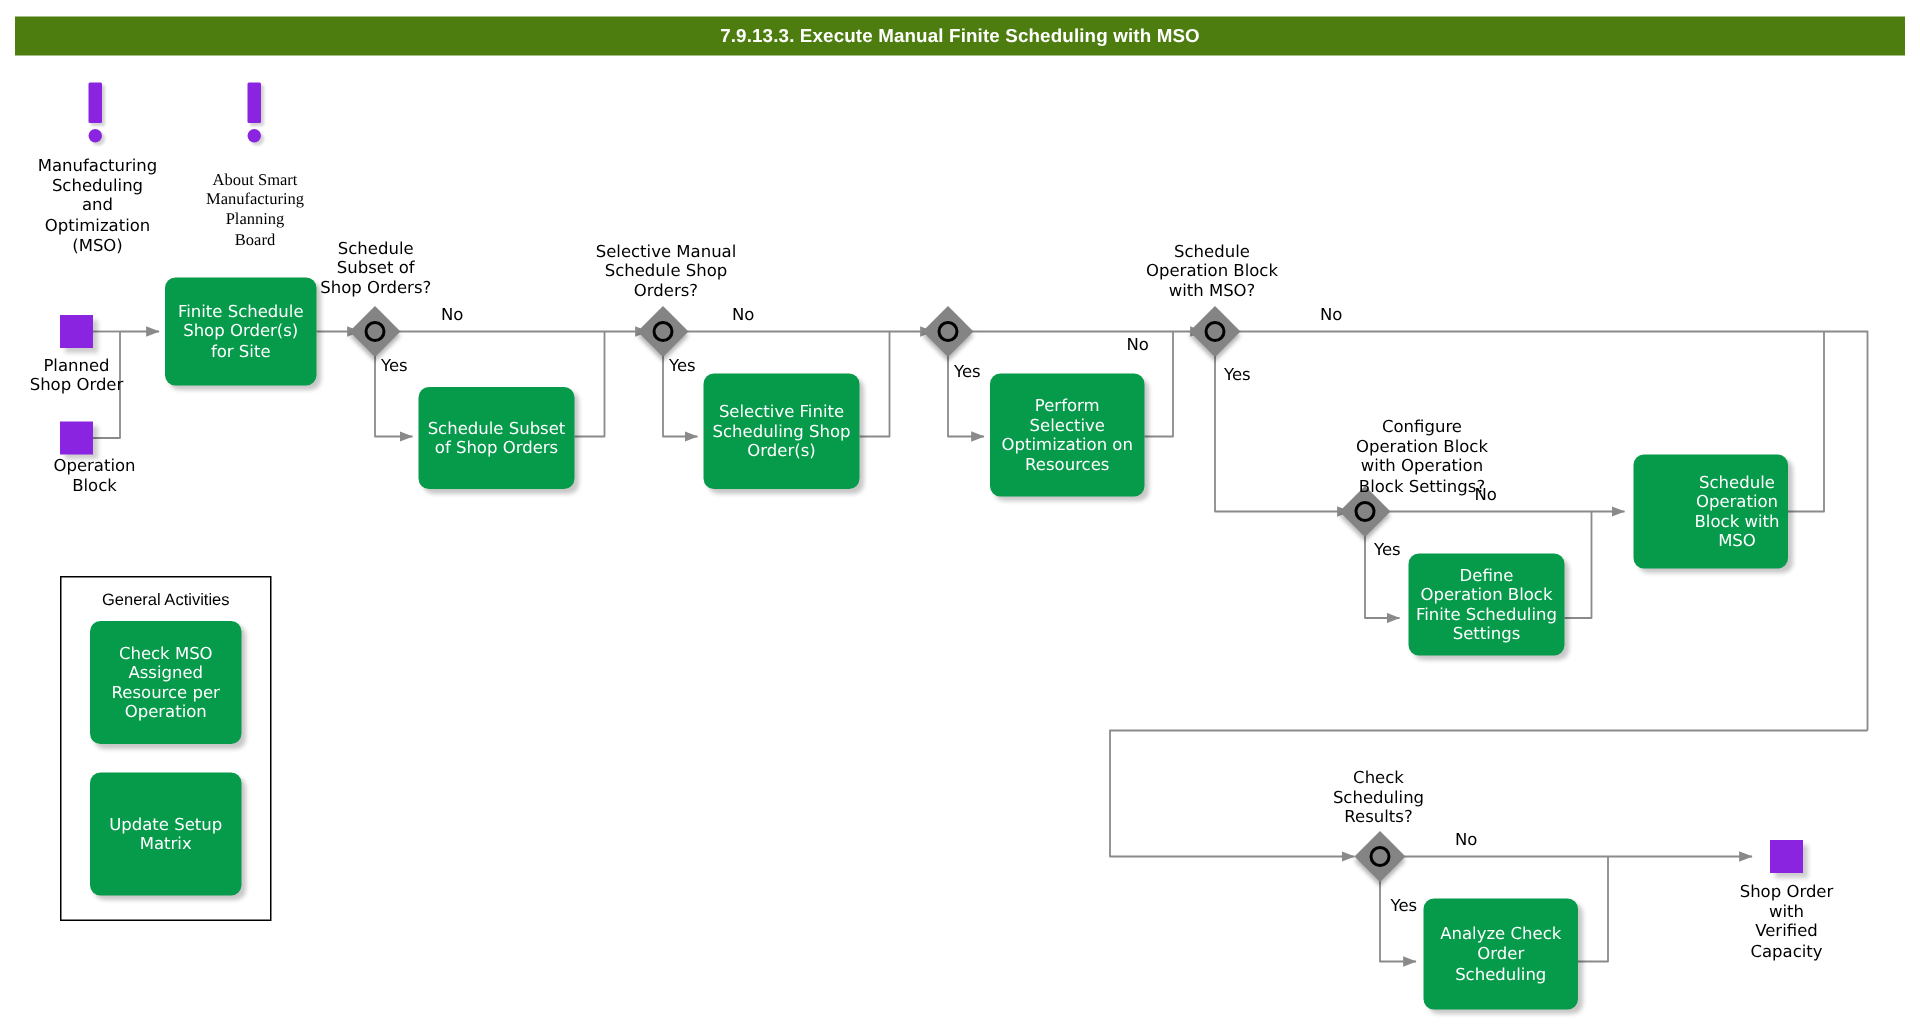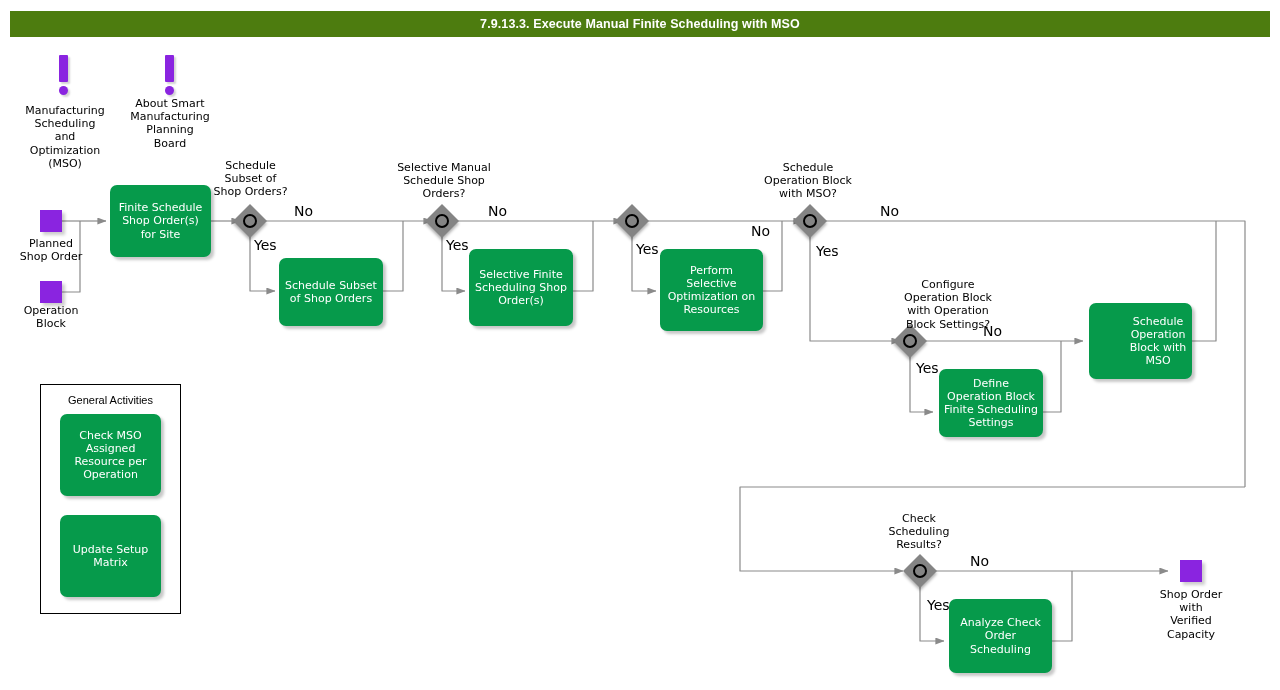--- a/index.html
+++ b/index.html
@@ -123,21 +123,21 @@
     font-family: "DejaVu Sans", sans-serif;
     font-size: 11px;
     line-height: 13.2px;
     color: #000000;
     text-align: center;
     white-space: pre-line;
   }
   .flowlbl {
     position: absolute;
     font-family: "DejaVu Sans", sans-serif;
-    font-size: 14px;
+    font-size: 11px;
     color: #000000;
     text-align: center;
     white-space: nowrap;
   }
 
   
   .groupbox {
     position: absolute;
     border: 1.5px solid #000000;
     background: #ffffff;
@@ -221,31 +221,31 @@
   <div class="lbl" style="left:10px; top:104px; width:110px;">Manufacturing
 Scheduling
 and
 Optimization
 (MSO)</div>
 
   <div class="noteicon" style="left:163px; top:55px;">
     <div class="bar"></div>
     <div class="dot"></div>
   </div>
-  <div class="lbl" style="left:115px; top:97px; width:110px;">About Smart
+  <div class="lbl" style="left:115px; top:114px; width:110px;font-family:Liberation Serif, serif;">About Smart
 Manufacturing
 Planning
 Board</div>
 
   <div class="dataobj" style="left:40px; top:210px;"></div>
   <div class="lbl" style="left:0px; top:237px; width:102px;">Planned
 Shop Order</div>
 
   <div class="dataobj" style="left:40px; top:281px;"></div>
-  <div class="lbl" style="left:0px; top:304px; width:102px;">Operation
+  <div class="lbl" style="left:0px; top:304px; width:102px;padding-left:12px;">Operation
 Block</div>
 
   <div class="dataobj" style="left:1180px; top:560px;"></div>
   <div class="lbl" style="left:1132px; top:588px; width:118px;">Shop Order
 with
 Verified
 Capacity</div>
 
   <div class="task" style="left:110px; top:185px; width:101px; height:72px;">Finite Schedule
 Shop Order(s)

